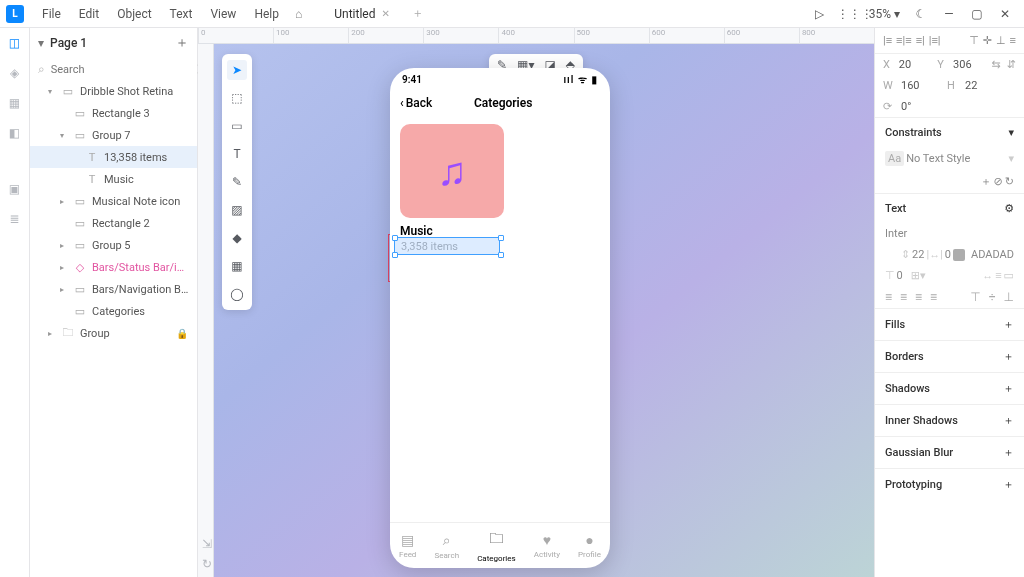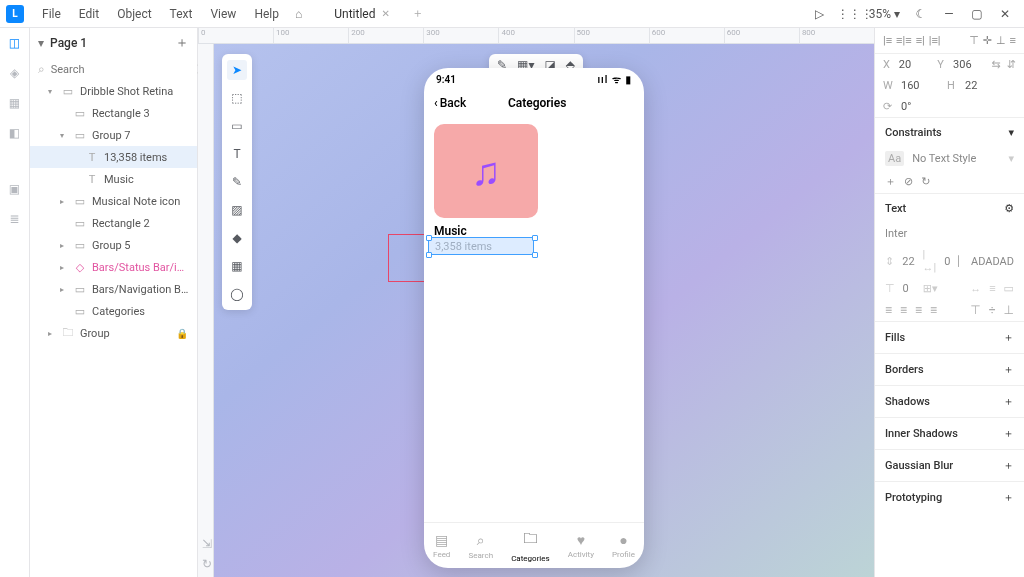--- a/index.html
+++ b/index.html
@@ -55,21 +55,21 @@
 .toolbar-v { position:absolute; top:26px; left:24px; width:30px; background:#fff; border-radius:6px; box-shadow:0 2px 8px rgba(0,0,0,0.12); display:flex; flex-direction:column; align-items:center; padding:6px 0; gap:8px;}
 .toolbar-v .tb { width:20px; height:20px; display:flex; align-items:center; justify-content:center; color:#575a60; cursor:pointer; border-radius:3px;}
 .toolbar-v .tb.sel { background:#eef3fa; color:#0b88ff; }
 .topctl { position:absolute; top:26px; left:50%; transform:translateX(-50%); background:#fff; border-radius:6px; box-shadow:0 2px 8px rgba(0,0,0,0.12); display:flex; align-items:center; padding:4px 8px; gap:10px;}
 .topctl .tc { color:#575a60; cursor:pointer; }
 .sharebox { position:absolute; top:26px; right:14px; background:#fff; border-radius:6px; box-shadow:0 2px 8px rgba(0,0,0,0.12); display:flex; align-items:center; padding:4px 10px; gap:8px;}
 .sharebox .avatar { width:20px;height:20px;border-radius:50%;background:#f1c27d; border:1px solid #eee;}
 .sharebox .share { color:#0b88ff; font-weight:500; }
 
 
-.artboard { position:absolute; top:40px; left:192px; width:220px; height:500px; background:#fff; border-radius:24px; box-shadow:0 6px 24px rgba(0,0,0,0.18); overflow:hidden;margin-left:34px; }
+.artboard { position:absolute; top:40px; left:192px; width:220px; height:500px; background:#fff; border-radius:24px; box-shadow:0 6px 24px rgba(0,0,0,0.18); overflow:hidden; }
 .statusbar { height:22px; display:flex; align-items:center; justify-content:space-between; padding:0 12px; font-size:10px; font-weight:600; color:#000;}
 .statusbar .right { letter-spacing:1px; }
 .navhdr { height:26px; display:flex; align-items:center; padding:0 10px; font-size:12px; color:#000;}
 .navhdr .back { display:flex; align-items:center; gap:2px; font-weight:500;}
 .navhdr .title { flex:1; text-align:center; font-weight:600; margin-left:-26px;}
 .card { margin:8px 10px 0 10px; width:104px; }
 .card .thumb { width:104px; height:94px; background:#f6a9a9; border-radius:10px; display:flex; align-items:center; justify-content:center;}
 .card .note { font-size:40px; color:#9a4dff; }
 .selbox { position:absolute; top:206px; left:190px; width:132px; height:48px; border:1px solid #e74668; pointer-events:none;}
 .card .ttl { margin-top:6px; font-size:12px; font-weight:600; color:#000;}
@@ -84,21 +84,21 @@
 
 
 .inspector { width: 150px; border-left:1px solid #e5e5e8; overflow-y:auto; font-size:11px; color:#555; }
 .inspector .row { display:flex; align-items:center; padding:4px 8px; gap:6px; }
 .inspector .alignrow { display:flex; padding:6px 8px; gap:6px; color:#888; border-bottom:1px solid #eee;}
 .inspector .alignrow .grp { display:flex; gap:4px;}
 .inspector .alignrow .sp { flex:1; }
 .inspector .lbl { color:#aaa; width:12px; }
 .inspector .val { width:40px; }
 .inspector .section { padding:8px 10px; border-top:1px solid #eee; display:flex; align-items:center; justify-content:space-between; font-weight:500; color:#333;}
-.inspector .subrow { padding:4px 10px; display:flex; align-items:center; gap:8px; color:#888;}
+.inspector .subrow { padding:4px 10px; display:flex; align-items:center; gap:2px; color:#888;justify-content:flex-end;}
 .inspector .subrow .field { flex:1; }
 .inspector .icnrow { padding:4px 10px; display:flex; gap:8px; color:#aaa; font-size:12px;}
 .inspector .swatch { width:12px;height:12px;background:#adadad; display:inline-block; border-radius:2px; margin-right:4px; vertical-align:middle;}
 
 
 .bl-icons { position:absolute; bottom:6px; left:4px; display:flex; flex-direction:column; gap:6px; color:#b5b8be;}
 </style>
 </head>
 <body>
 

